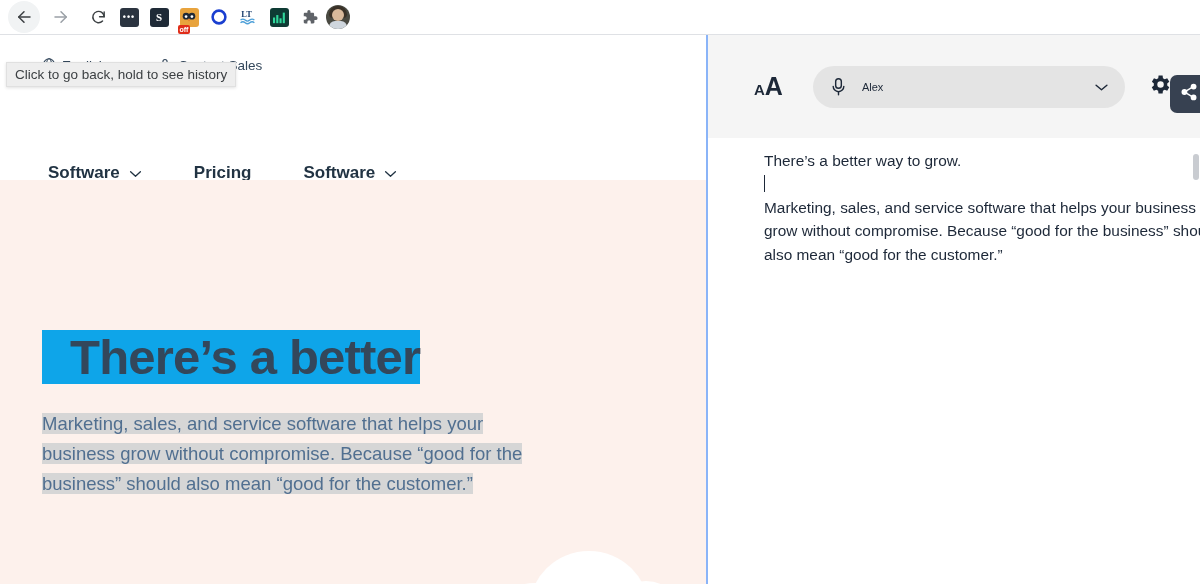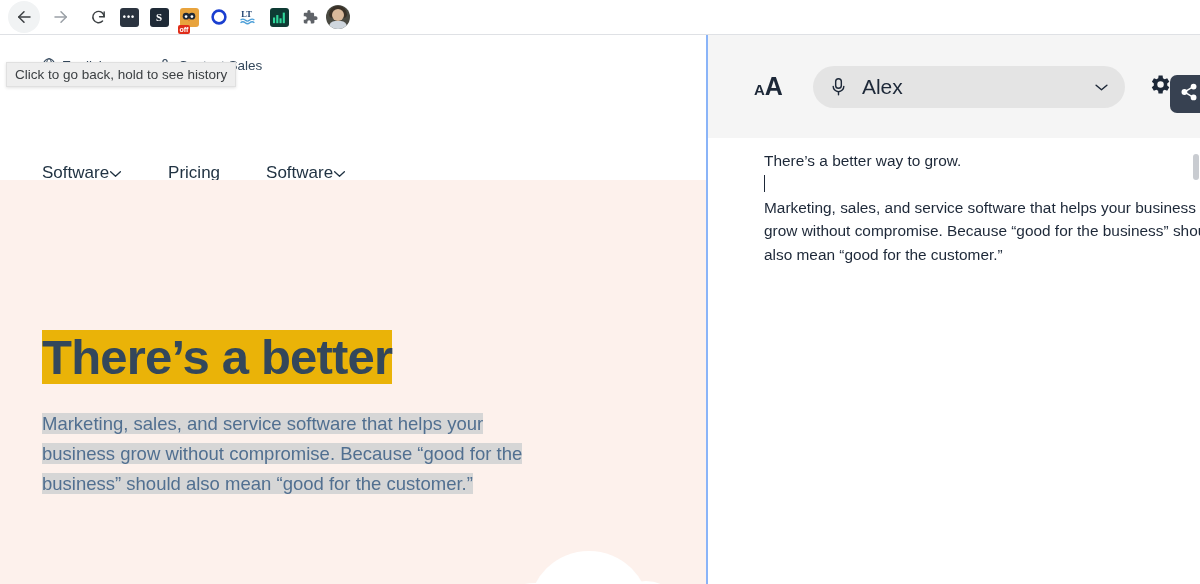--- a/index.html
+++ b/index.html
@@ -138,22 +138,23 @@
   #sprocket .dot.right { left: 17px; top: 8px; }
   #sprocket .bar {
     position: absolute; background: #ff5c35;
   }
   #sprocket .bar.v { left: 10px; top: 1px; width: 2.6px; height: 7px; }
   #sprocket .bar.h { left: 15px; top: 10.6px; width: 5px; height: 2.6px; }
 
   .nav-link {
     font-size: 17px; color: #213343;
     margin-right: 46px;
-    display: flex; align-items: center; 
-    font-weight: 400;
+    display: flex; align-items: center; gap: 9px;
+    font-weight: 700;
+    margin-left: 6px;
   }
 
   #hero {
     position: absolute; top: 145px; left: 0;
     width: 706px; height: 404px;
     background: #fdf1ec;
     overflow: hidden;
   }
   #cloud {
     position: absolute; left: 487px; top: 363px;
@@ -165,21 +166,21 @@
   #hero-copy {
     position: absolute; left: 42px; top: 148px;
     width: 500px;
   }
   #headline {
     font-size: 49px; font-weight: bold;
     line-height: 1.22;
     color: #33475b;
     letter-spacing: -0.8px;
   }
-  #headline span { background: #eab308; }
+  #headline span { background: #0ea5e9; padding-left: 28px; }
   #subcopy {
     margin-top: 21px;
     font-size: 18.5px;
     line-height: 1.63;
     color: #516f90;
   }
   #subcopy span { background: #d6d6d6; }
 
   
   #panel-divider {
@@ -212,21 +213,21 @@
     height: 42px;
     background: #e4e4e4;
     border-radius: 21px;
     display: flex; align-items: center;
     padding: 0 16px 0 18px;
     max-width: 312px;
   }
   #voice-select .mic { margin-right: 16px; display: flex; }
   #voice-name {
     flex: 1 1 auto;
-    font-size: 21px; color: #1d2838;
+    font-size: 11px; color: #1d2838;
   }
   #gear-btn {
     margin-left: 22px; flex: 0 0 auto;
     display: flex; align-items: center;
   }
   #share-node-btn {
     position: absolute; right: -8px; top: 40px;
     width: 38px; height: 38px;
     background: #374151;
     border-radius: 7px;

